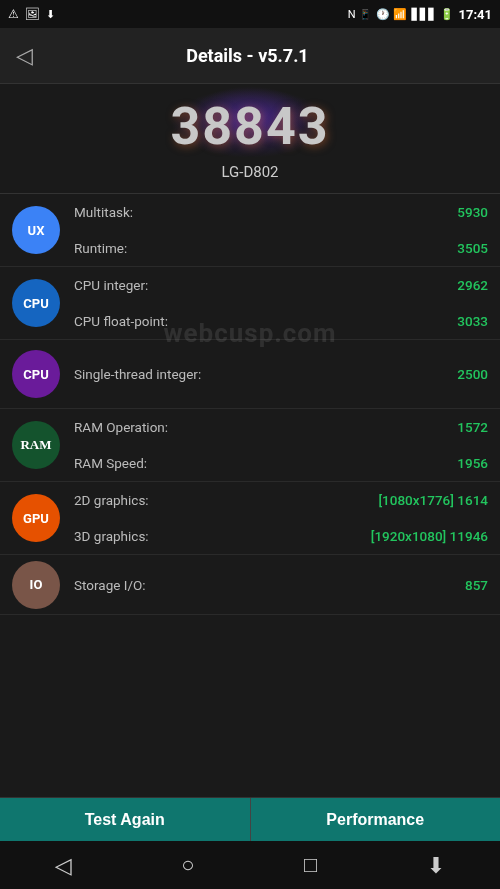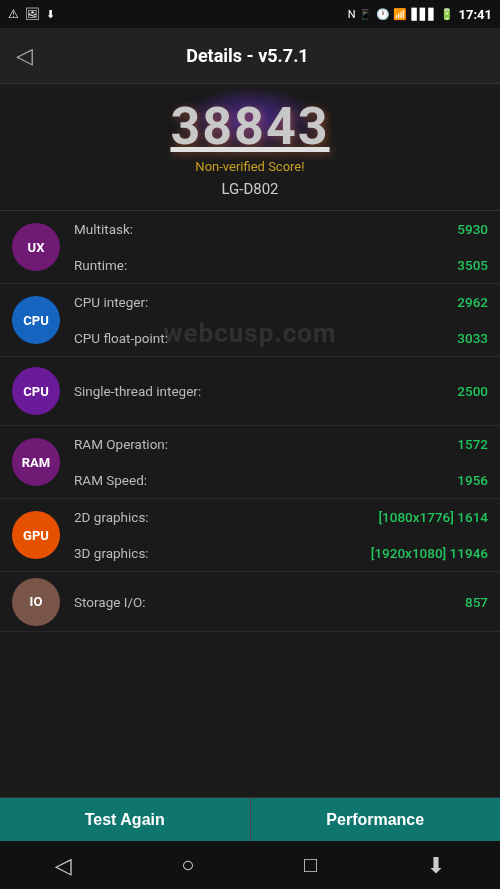--- a/index.html
+++ b/index.html
@@ -130,24 +130,24 @@
       display: flex;
       align-items: center;
       justify-content: center;
       font-size: 13px;
       font-weight: bold;
       color: #fff;
       flex-shrink: 0;
       margin-right: 14px;
       align-self: center;
     }
-    .badge-teal { background: #701a75; text-align: center; }
+    .badge-teal { background: #3b82f6; text-align: center; }
     .badge-blue { background: #1565c0; }
     .badge-purple { background: #6a1b9a; }
-    .badge-green { background: #701a75; }
+    .badge-green { background: #14532d; font-family: Liberation Serif, serif; }
     .badge-orange { background: #e65100; }
     .badge-brown { background: #795548; }
 
     .metric-rows {
       flex: 1;
       display: flex;
       flex-direction: column;
       justify-content: center;
       gap: 20px;
       position: relative;
@@ -254,27 +254,26 @@
     <span style="font-weight:bold;font-size:13px;">17:41</span>
   </div>
 </div>
 
 <div class="header">
   <span class="back-btn">◁</span>
   <span class="header-title">Details - v5.7.1</span>
 </div>
 
 <div class="score-section">
-  <div style="position:relative; display:inline-block;text-decoration:underline;">
+  <div style="position:relative; display:inline-block;">
     <div style="position:absolute; top:-8px; left:50%; transform:translateX(-50%); width:160px; height:70px; background:radial-gradient(ellipse, rgba(80,40,180,0.5) 0%, transparent 70%); z-index:0;"></div>
     <div class="score-number">
       <span class="score-digits">38843</span>
     </div>
   </div>
-  <div class="non-verified">Non-verified Score!</div>
   <div class="device-name">LG-D802</div>
 </div>
 
 <div class="divider"></div>
 
 <div class="global-watermark">webcusp.com</div>
 
 <div class="metrics-container">
 
   <div class="metric-group">

